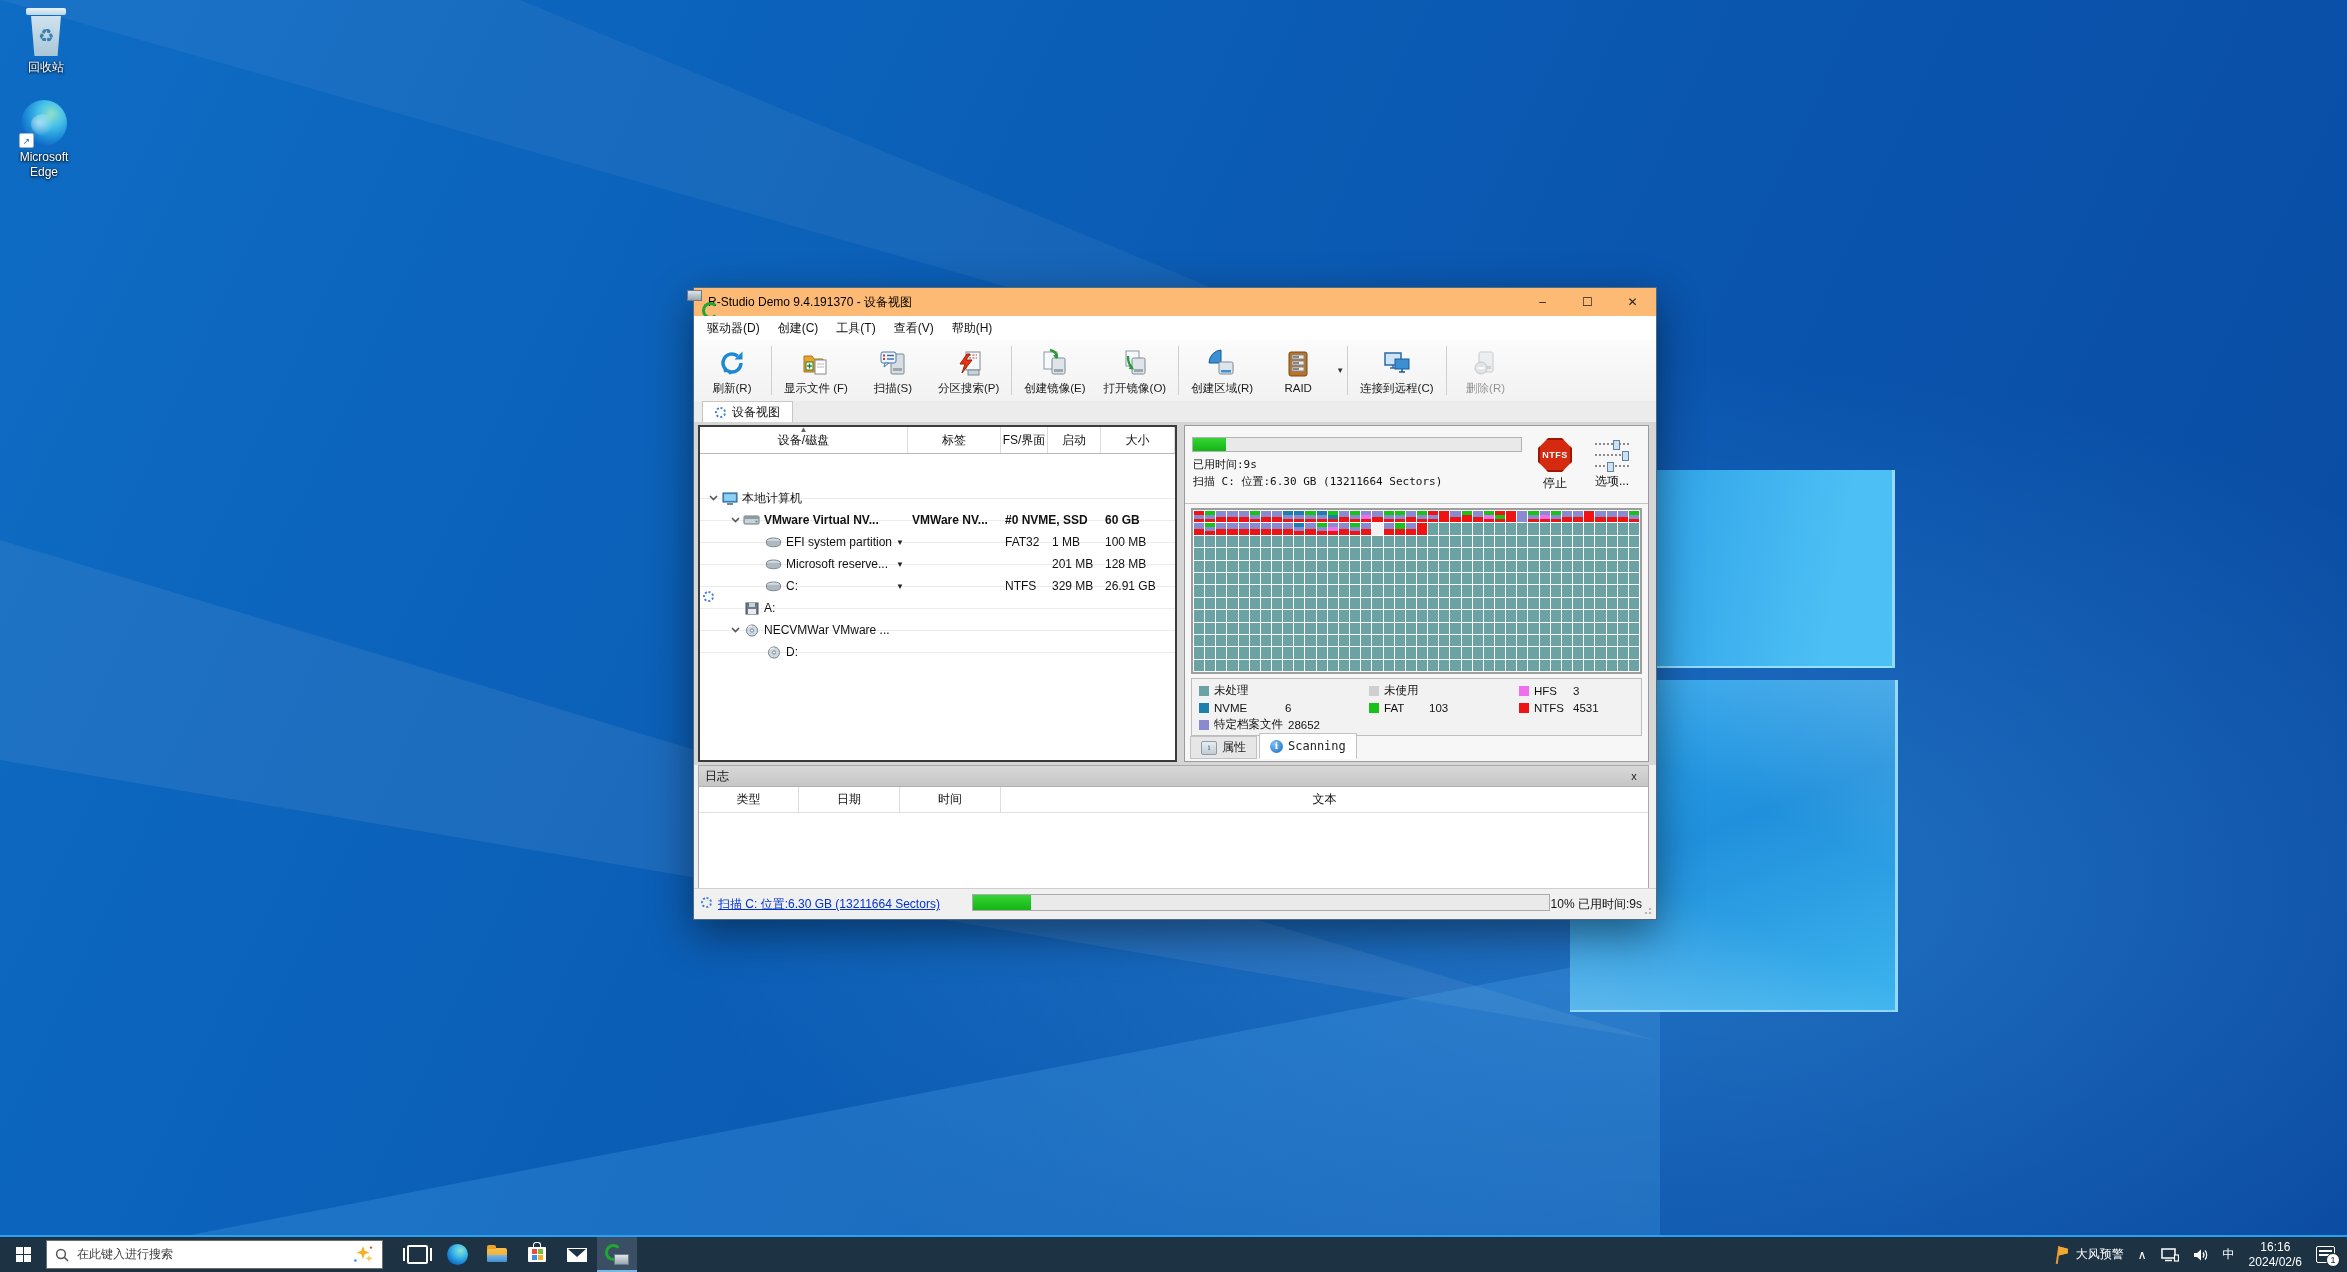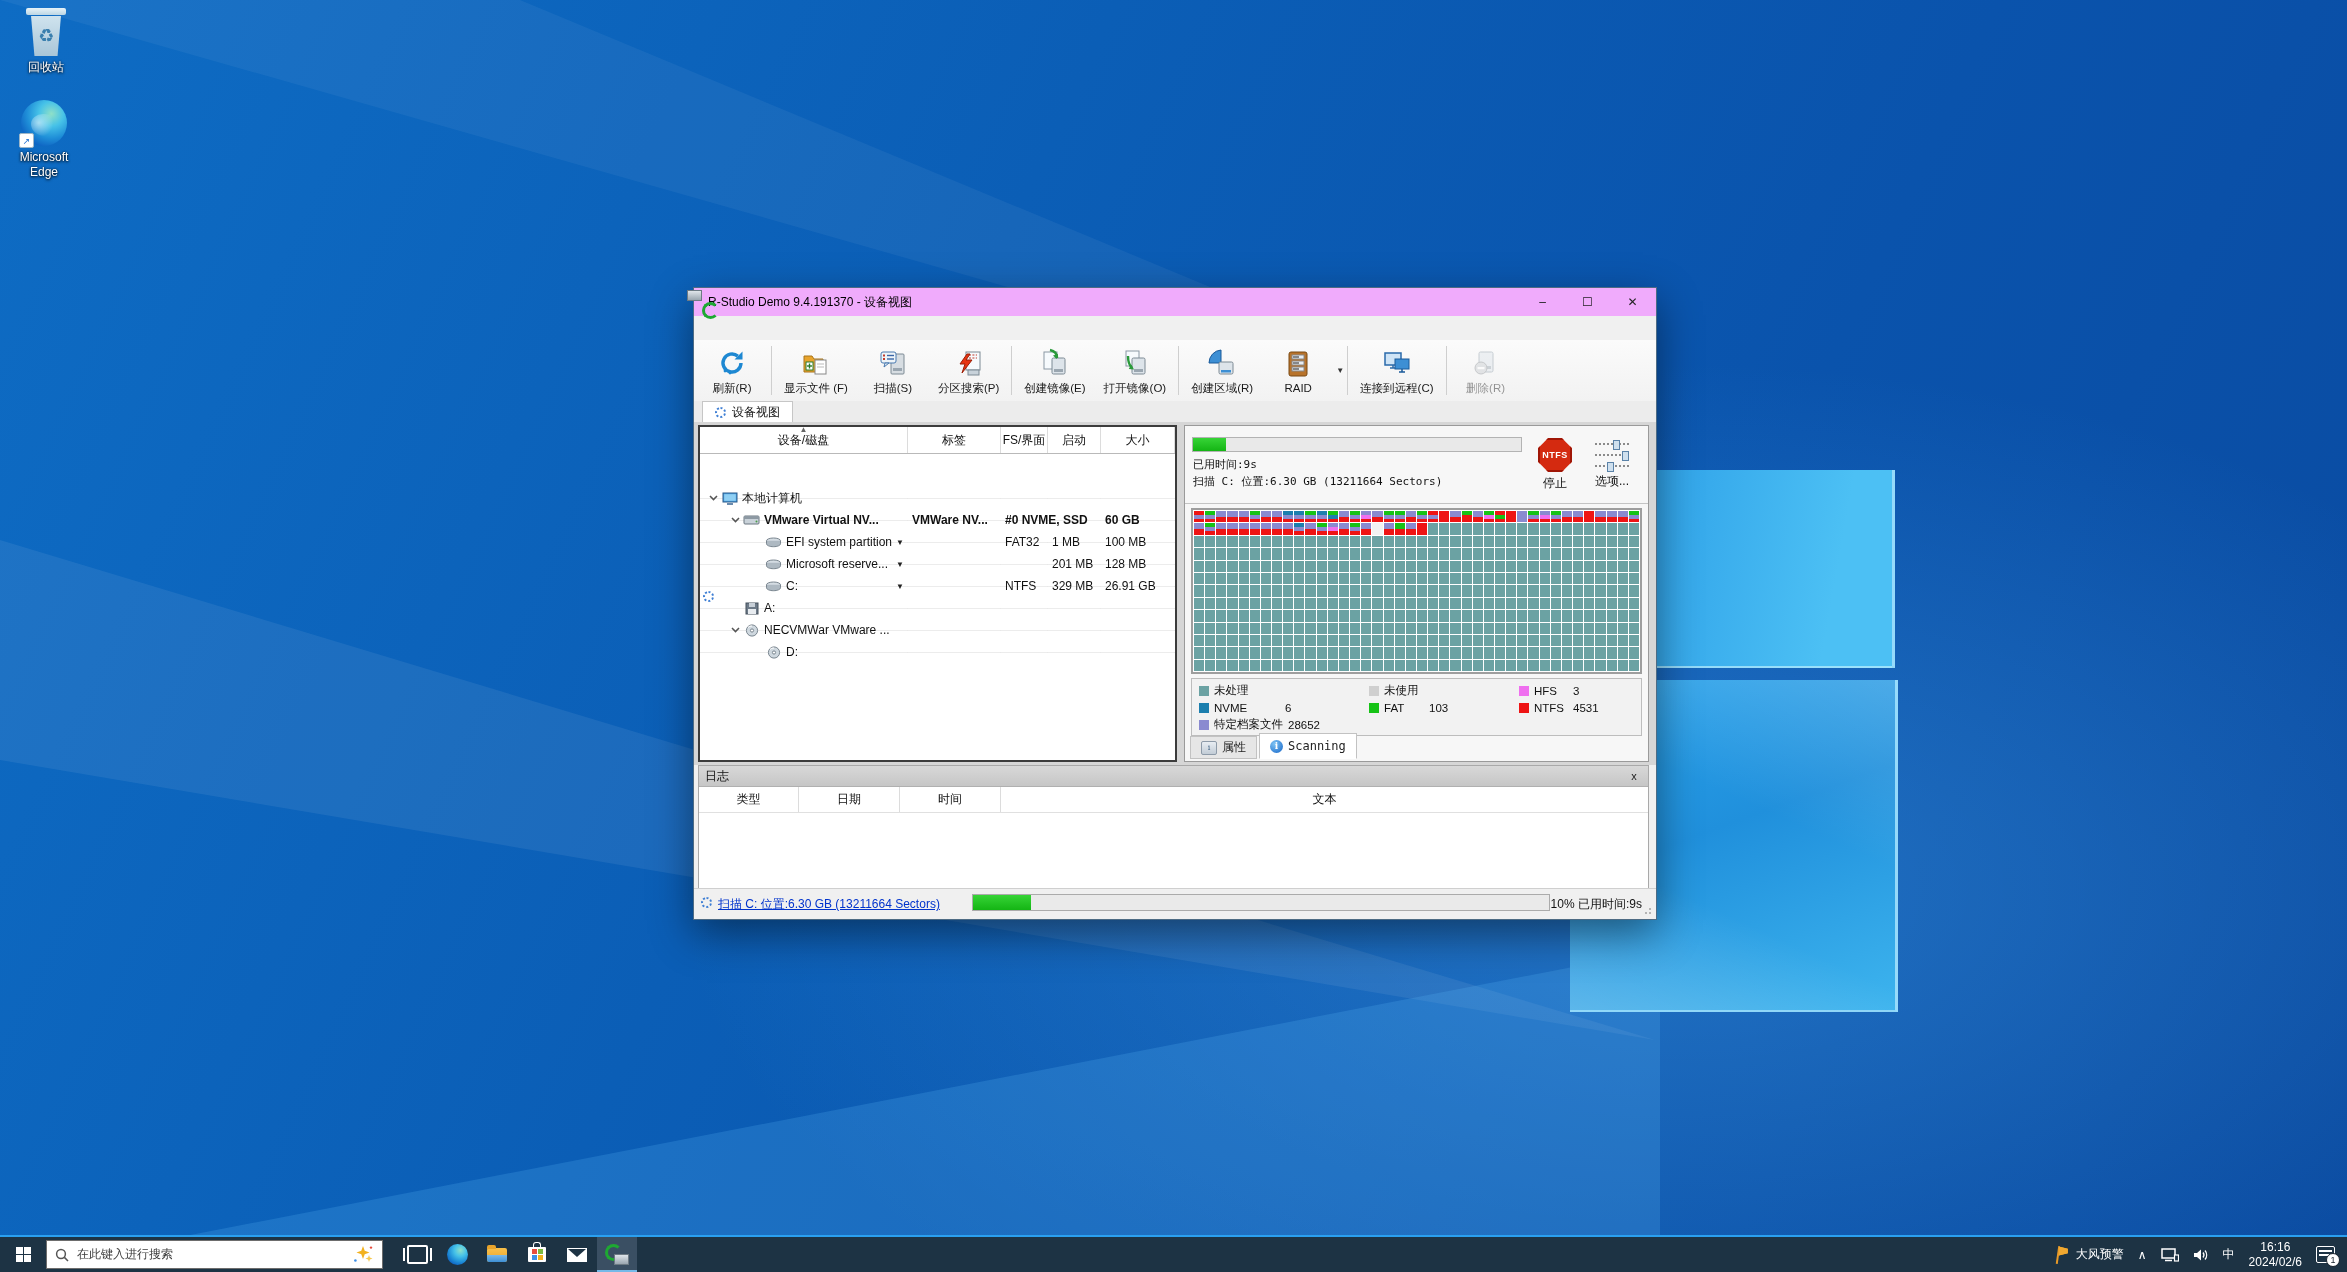--- a/index.html
+++ b/index.html
@@ -29,21 +29,21 @@
   .bin-lid{width:40px;height:7px;margin:0 auto 1px;background:linear-gradient(180deg,#e8f3f8,#bcd6e4);border-radius:2px;}
   .edge-ball{width:46px;height:46px;margin:0 auto;border-radius:50%;position:relative;
      background:radial-gradient(circle at 66% 30%,#8fe0c8 0%,#46c2e8 28%,#1f8fd8 55%,#0c5ec0 80%,#0a4ca8 100%);}
   .edge-ball:after{content:"";position:absolute;left:10px;top:14px;width:26px;height:22px;border-radius:50% 50% 40% 60%;
      background:radial-gradient(circle at 30% 40%,rgba(255,255,255,.55),rgba(20,90,190,.0) 65%);}
   .shortcut-badge{position:absolute;left:-2px;bottom:-2px;width:13px;height:13px;background:#fff;border:1px solid #9db6c8;
      display:flex;align-items:center;justify-content:center;color:#1f6fd0;font-size:9px;border-radius:2px;}
   
   .win{position:absolute;left:693px;top:287px;width:964px;height:633px;background:#f0f0f0;
        border:1px solid #4d6b84;box-shadow:0 14px 40px rgba(0,0,0,.45);box-sizing:border-box;}
-  .titlebar{position:absolute;left:0;top:0;right:0;height:28px;background:#f0abfc;display:flex;align-items:center;}
+  .titlebar{position:absolute;left:0;top:0;right:0;height:28px;background:#fdba74;display:flex;align-items:center;}
   .title-ico{margin:0 6px 0 8px;}
   .title-txt{font-size:12px;color:#000;}
   .wbtns{position:absolute;right:1px;top:0;height:28px;display:flex;}
   .wbtn{width:45px;height:28px;display:flex;align-items:center;justify-content:center;color:#222;font-size:12px;}
   .menubar{position:absolute;left:0;top:28px;right:0;height:24px;background:#fff;display:flex;align-items:center;padding-left:4px;}
   .menu-item{padding:3px 9px;color:#111;}
   .toolbar{position:absolute;left:0;top:52px;right:0;height:61px;background:linear-gradient(180deg,#fbfbfb,#f2f2f2);
      border-bottom:1px solid #d9d9d9;display:flex;align-items:stretch;padding-left:2px;}
   .tbtn{display:flex;flex-direction:column;align-items:center;justify-content:center;padding:3px 9px 2px;min-width:54px;}
   .tbtn .tico{height:32px;display:flex;align-items:center;justify-content:center;}
@@ -194,20 +194,27 @@
       <span class="rs-mini" style="transform:scale(.7);transform-origin:left center;"><span class="rs-ring"></span><span class="rs-drv"></span></span>
     </span>
     <span class="title-txt">R-Studio Demo 9.4.191370 - 设备视图</span>
     <div class="wbtns">
       <div class="wbtn">–</div>
       <div class="wbtn">☐</div>
       <div class="wbtn">✕</div>
     </div>
   </div>
 
+  <div class="menubar" id="menubar">
+      <div class="menu-item">驱动器(D)</div>
+      <div class="menu-item">创建(C)</div>
+      <div class="menu-item">工具(T)</div>
+      <div class="menu-item">查看(V)</div>
+      <div class="menu-item">帮助(H)</div>
+    </div>
   <div class="toolbar" id="toolbar">
       <div class="tbtn">
         <div class="tico">
           <svg width="30" height="30" viewBox="0 0 30 30">
             <path d="M24 15a9 9 0 1 1-3.2-6.9" fill="none" stroke="#1e88d2" stroke-width="3.4"></path>
             <path d="M25.5 3.5v8h-8z" fill="#1e88d2"></path>
             <circle cx="8" cy="23" r="1.4" fill="#1e88d2"></circle>
             <circle cx="13" cy="25" r="1.4" fill="#1e88d2"></circle>
           </svg>
         </div>

